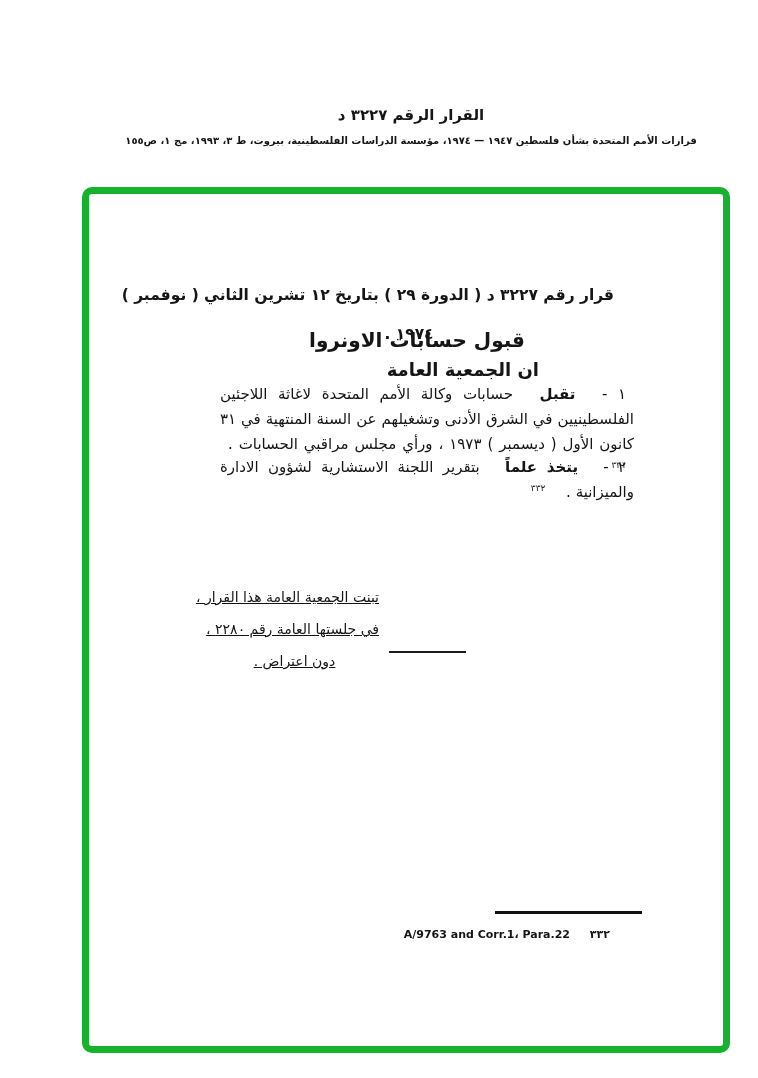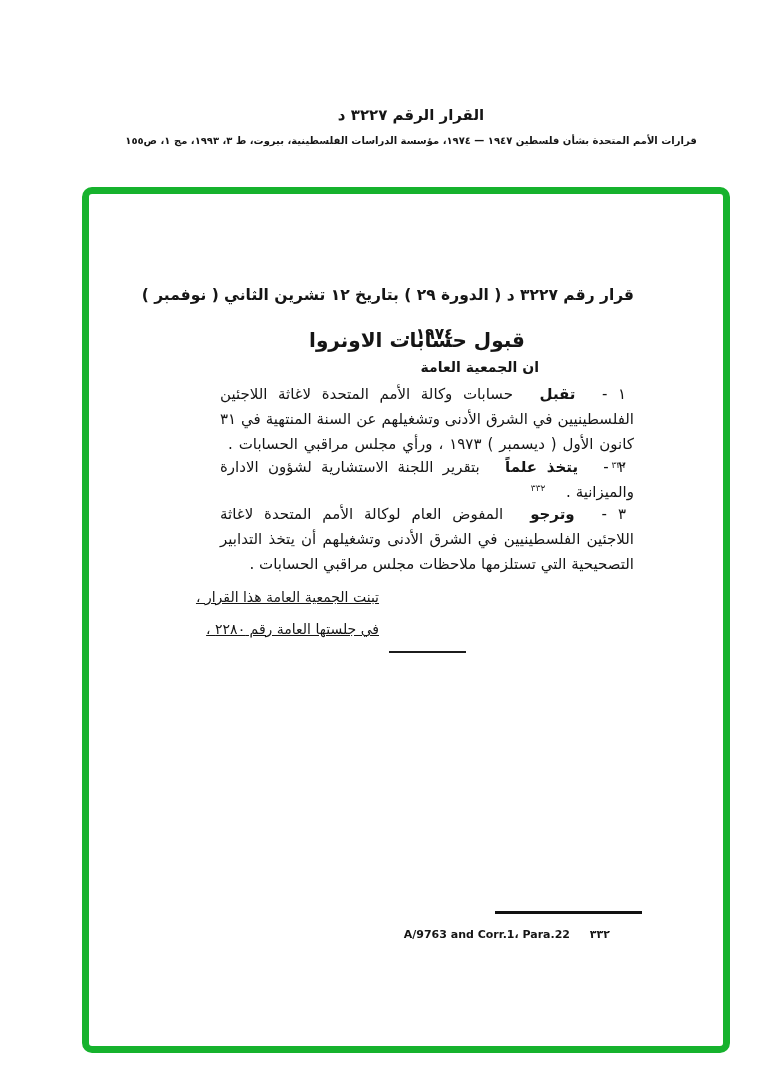--- a/index.html
+++ b/index.html
@@ -43,21 +43,21 @@
     left: 50px; top: 155px;
     width: 648px; height: 866px;
     border: 7px solid #16b22d;
     border-radius: 10px;
     background: transparent;
   }
 
   
   .doc-heading {
     position: absolute;
-    left: 184px; top: 240px; width: 426px;
+    left: 164px; top: 240px; width: 426px;
     direction: rtl;
     text-align: center;
     font-weight: bold;
     font-size: 15.5px;
     line-height: 31px;
   }
   .doc-heading div { white-space: nowrap; }
 
   .doc-subject {
     position: absolute;
@@ -68,21 +68,21 @@
     font-size: 20px;
     white-space: nowrap;
   }
   .doc-opening {
     position: absolute;
     left: 178px; top: 327px; width: 414px;
     direction: rtl;
     text-align: right;
     padding-right: 85px;
     font-weight: bold;
-    font-size: 14px;
+    font-size: 18px;
     white-space: nowrap;
   }
 
   .doc-item {
     position: absolute;
     left: 188px; width: 414px;
     direction: rtl;
     text-align: justify;
     font-size: 15px;
     line-height: 25px;
@@ -160,29 +160,25 @@
     <sup>٣٣١</sup>
   </p>
 
   <p class="doc-item" id="item-2">
     <span>٢ -</span>
     <span class="lead">يتخذ علماً</span>
     <span>بتقرير اللجنة الاستشارية لشؤون الادارة والميزانية .</span>
     <sup>٣٣٢</sup>
   </p>
 
-  <p class="doc-item" id="item-3">
-    <span>٣ -</span>
-    <span class="lead">وترجو</span>
-    <span>المفوض العام لوكالة الأمم المتحدة لاغاثة اللاجئين الفلسطينيين في الشرق الأدنى وتشغيلهم أن يتخذ التدابير التصحيحية التي تستلزمها ملاحظات مجلس مراقبي الحسابات .</span>
-  </p>
 
   <div class="doc-closing">
     <div>تبنت الجمعية العامة هذا القرار ،</div>
     <div>في جلستها العامة رقم ٢٢٨٠ ،</div>
+    <div>دون اعتراض .</div>
   </div>
 
   <div class="closing-rule"></div>
 
   <div class="footnote-rule"></div>
 
   <div class="footnotes">
     <p><span>٣٣٢</span> <span class="ltr">A/9763 and Corr.1، Para.22</span></p>
   </div>
 

